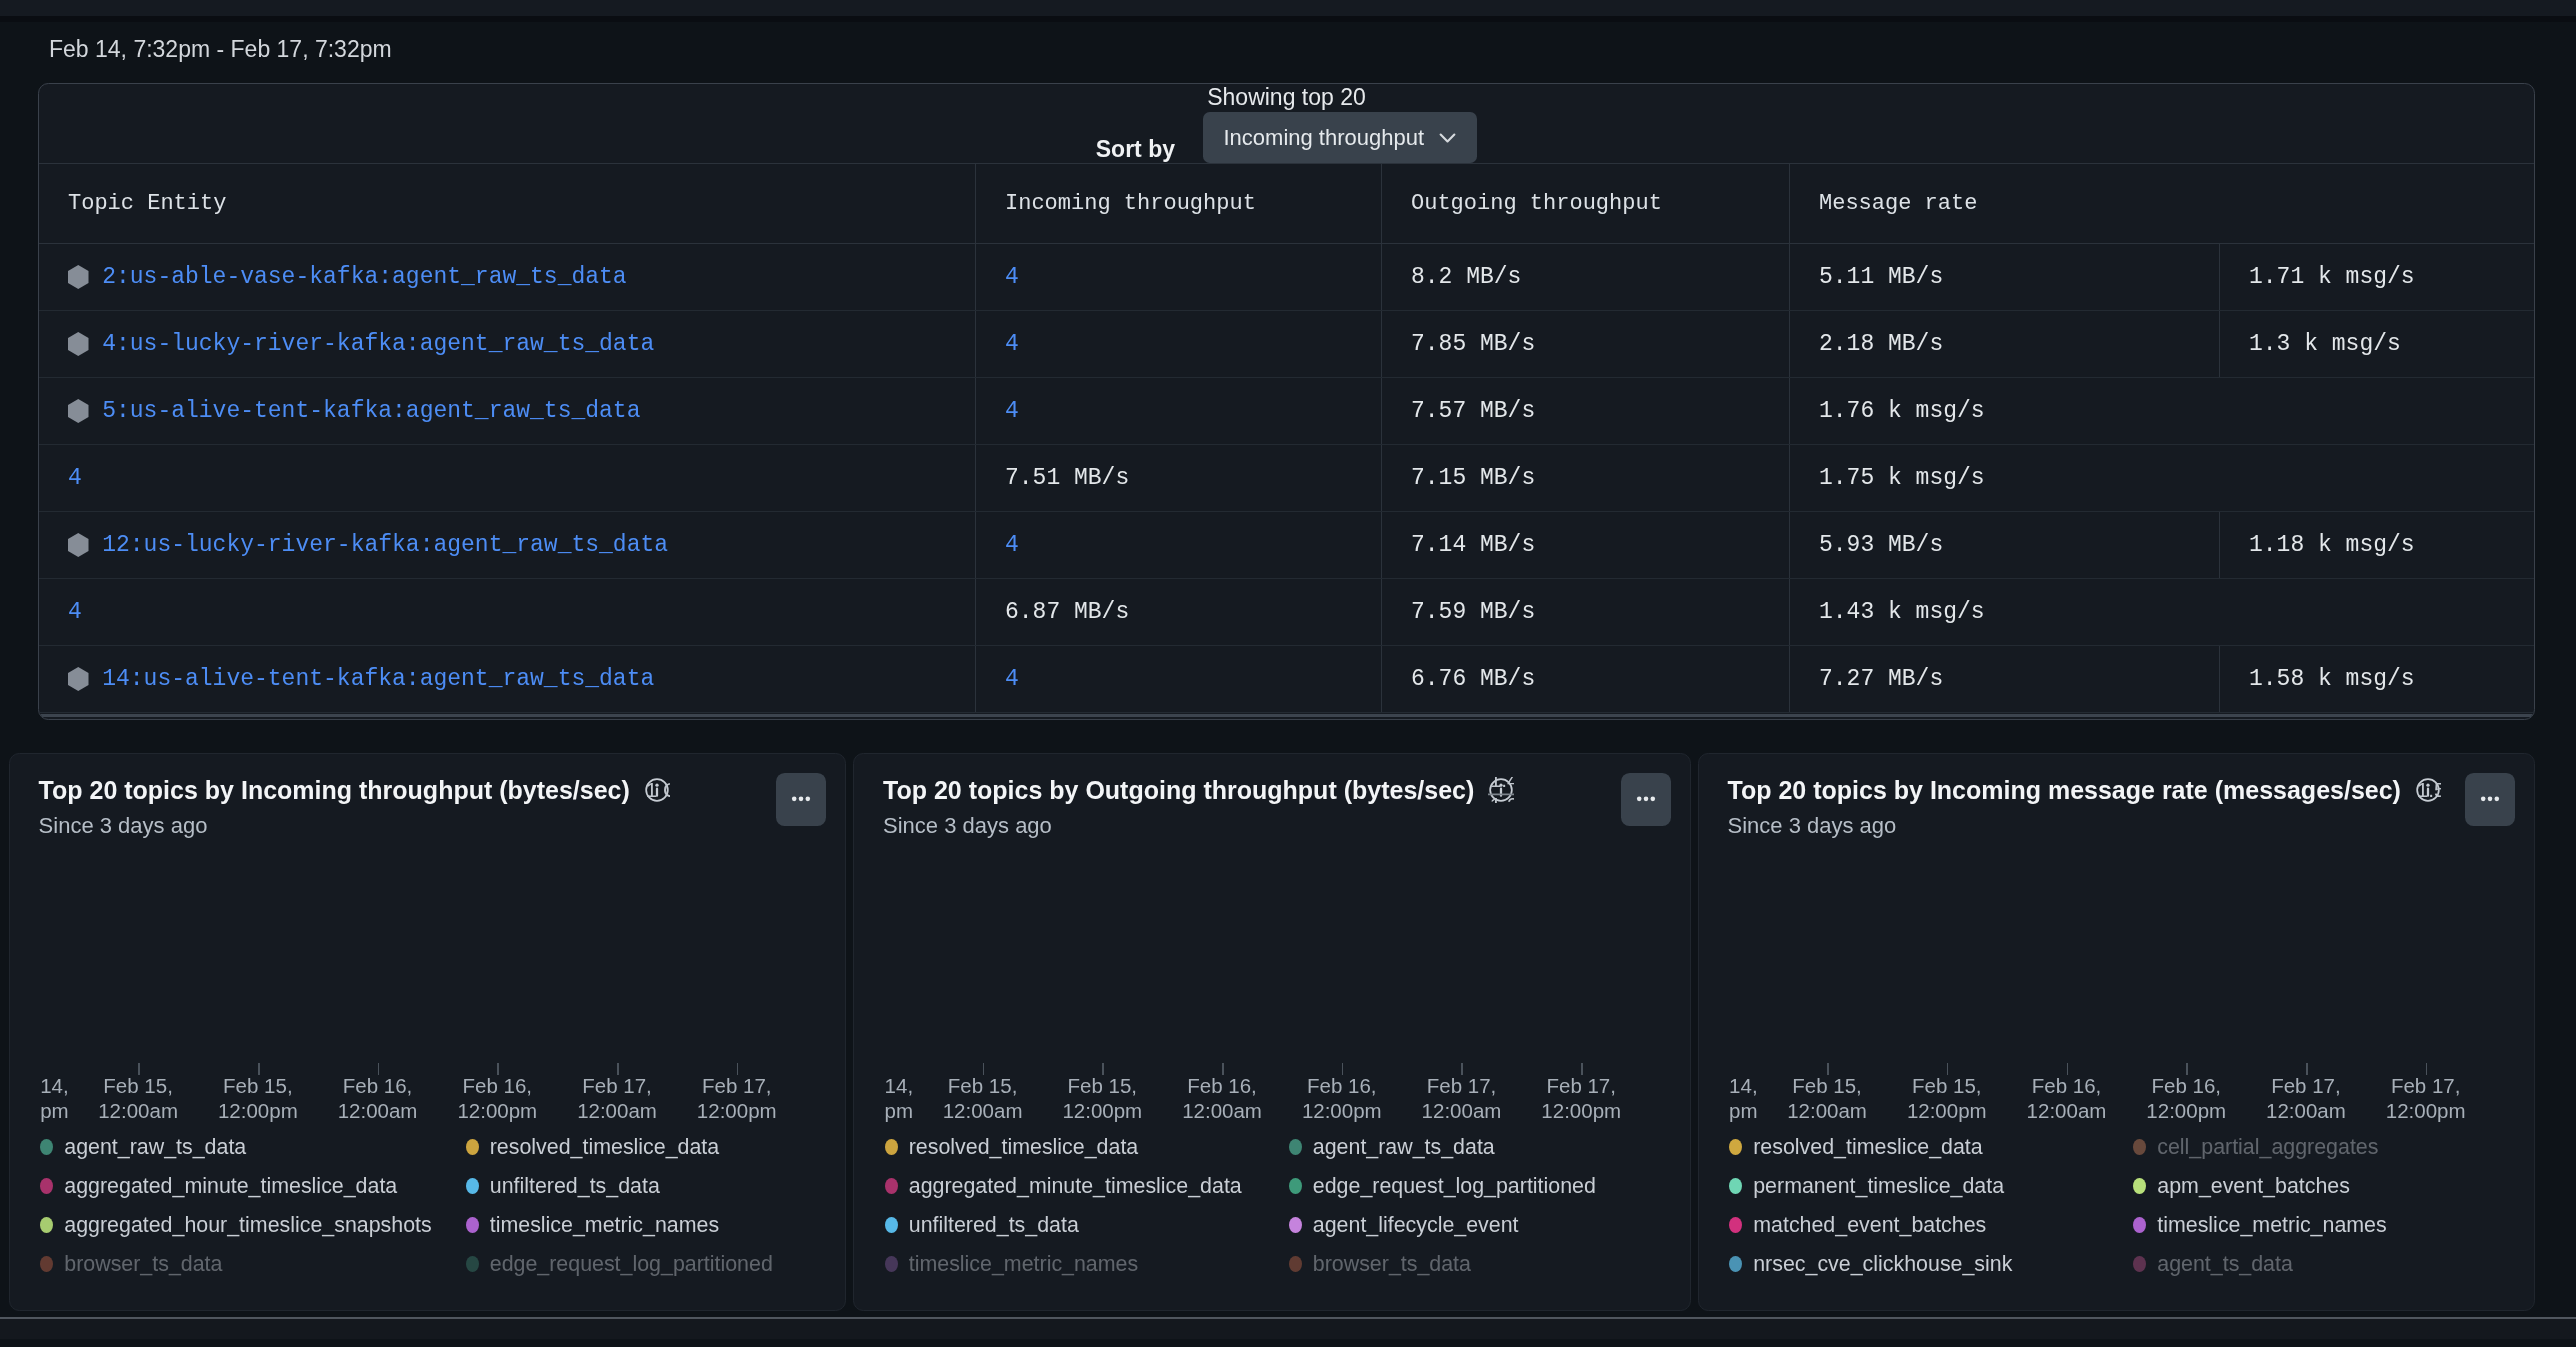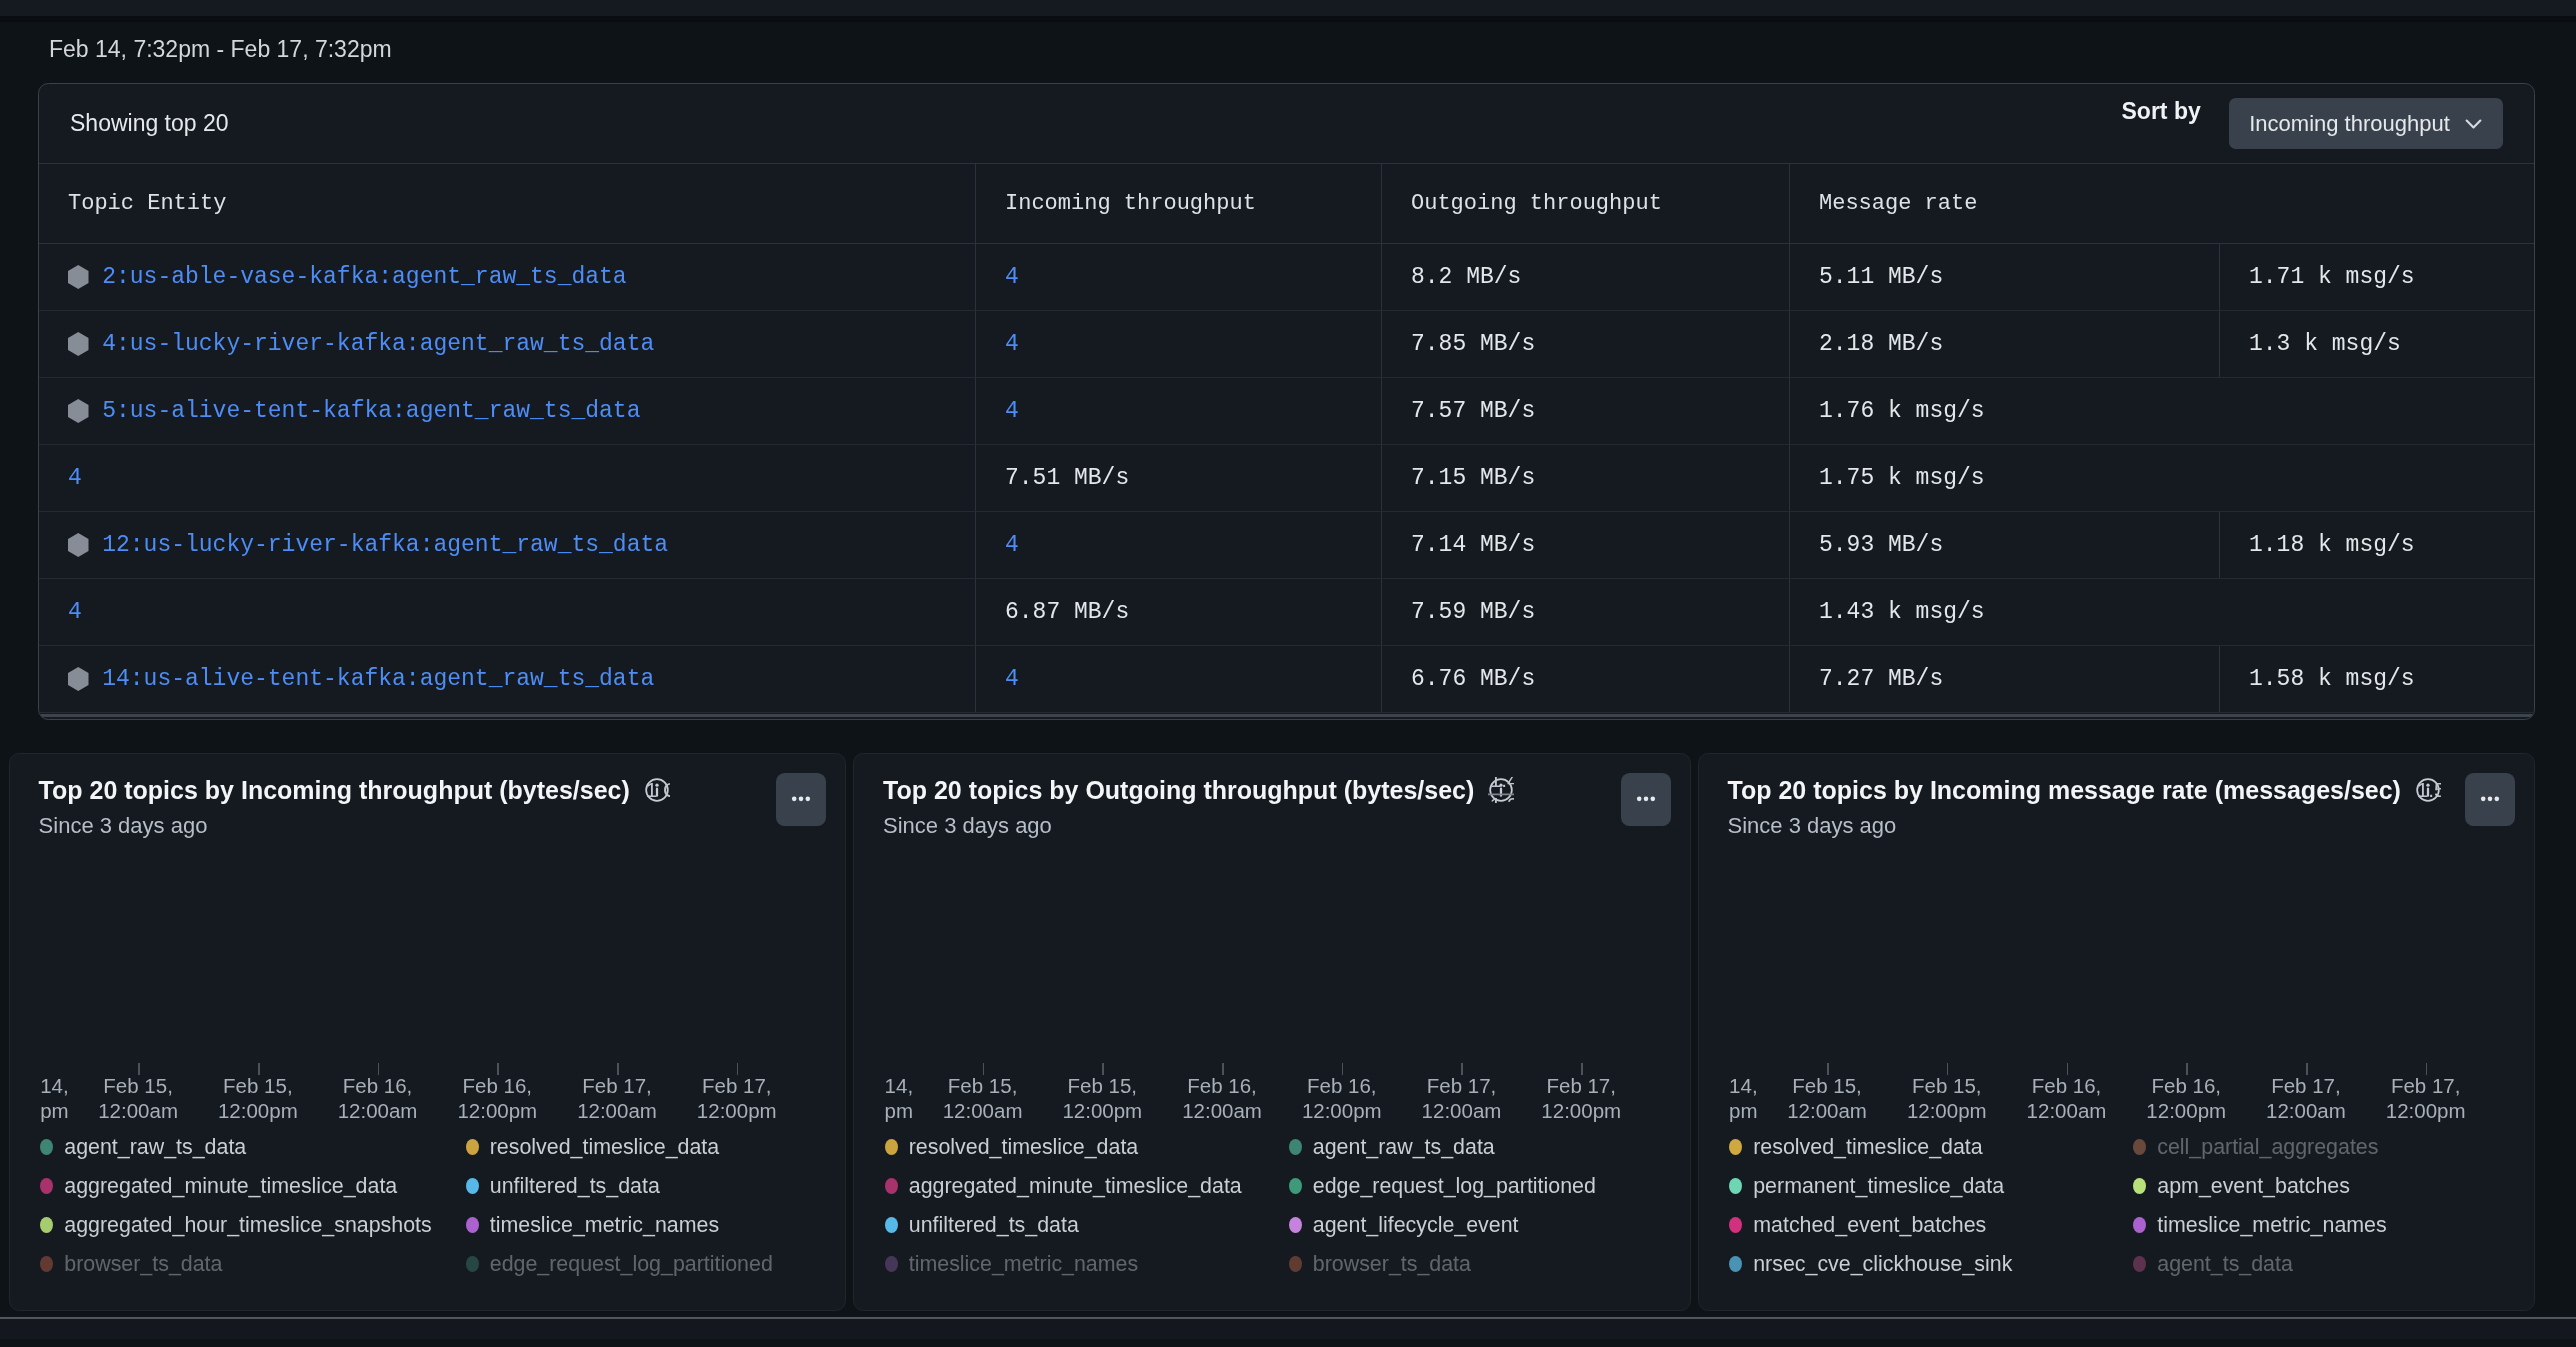--- a/index.html
+++ b/index.html
@@ -17,24 +17,24 @@
     margin:20.5px 41px 0 38px;
     height:637px;
     background:#151a21;
     border:1.7px solid #3a414b;
     border-radius:10.3px;
     overflow:hidden;
     position:relative;
   }
   .card-head {
     height:80px; display:flex; align-items:center; justify-content:space-between;
-    padding:0 31px; border-bottom:1.7px solid #2b323b;
+    padding:0 31px; border-bottom:1.7px solid #2b323b;flex-direction:column;
   }
   .showing { font-size:23px; color:#e6e9ec; }
-  .sort-wrap { display:flex; align-items:flex-start; gap:28px; }
+  .sort-wrap { display:flex; align-items:flex-end; gap:28px; }
   .sort-label { font-size:23px; font-weight:700; color:#f0f2f4; }
   .sort-btn {
     display:flex; align-items:center; gap:13.7px;
     background:#39424c; border:none; border-radius:6.8px;
     height:51px; padding:0 20.5px; cursor:pointer;
     font-size:22px; color:#e5e9ec; font-family:inherit;
   }
   .thead, .trow {
     display:grid;
     grid-template-columns:936px 406px 408px 430px 317px;

